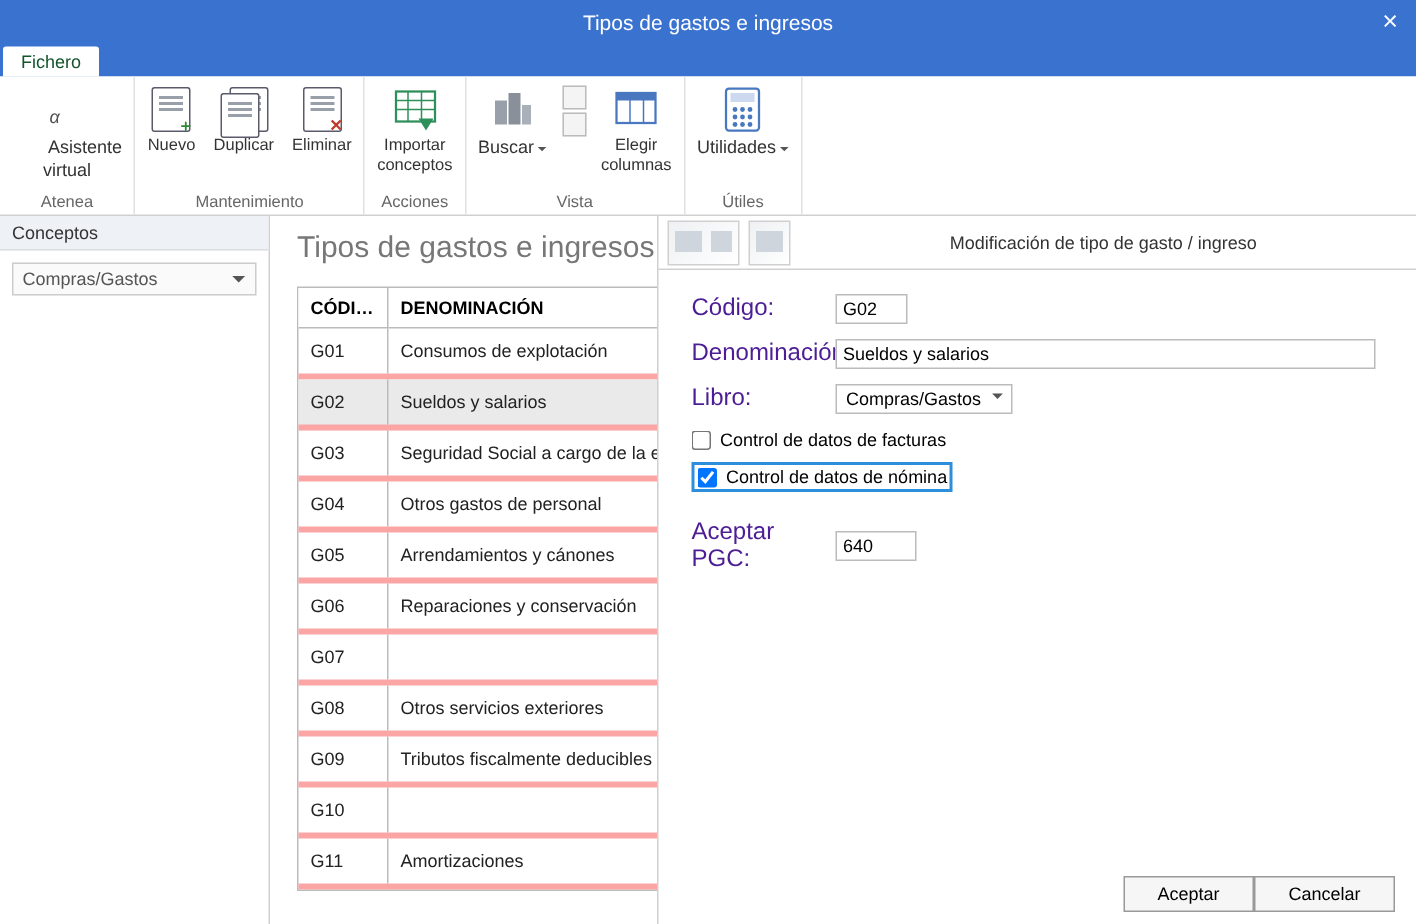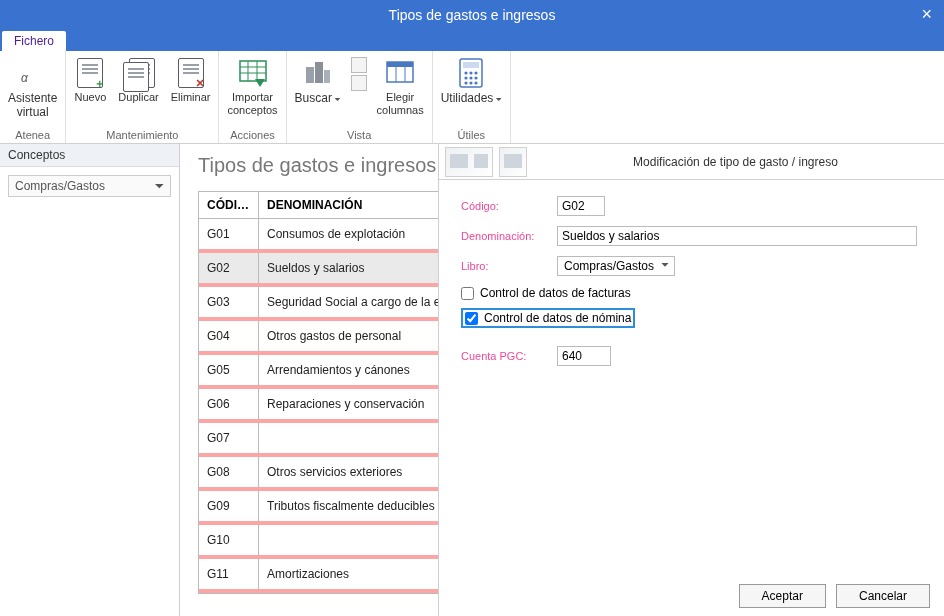--- a/index.html
+++ b/index.html
@@ -1,21 +1,21 @@
 <!DOCTYPE html>
 <html><head>
 <meta charset="utf-8">
 <style>
   * { box-sizing: border-box; margin: 0; padding: 0; font-family: "Segoe UI", Tahoma, sans-serif; font-size: 12px; }
   body { width: 944px; height: 616px; background: #fff; overflow: hidden; position: relative; }
   .titlebar { height: 30px; background: #3a72d0; color: #fff; display: flex; align-items: center; justify-content: center; position: relative; }
   .titlebar-title { font-size: 14px; font-weight: 300; }
   .close-x { position: absolute; right: 12px; top: 4px; font-size: 18px; font-weight: 400; cursor: pointer; }
   .tabrow { height: 21px; background: #3a72d0; display: flex; align-items: flex-end; padding-left: 2px; }
-  .tab { background: #fff; color: #4c1d95; padding: 3px 12px; font-size: 12px; border-radius: 2px 2px 0 0; cursor: pointer; }
+  .tab { background: #fff; color: #14532d; padding: 3px 12px; font-size: 12px; border-radius: 2px 2px 0 0; cursor: pointer; }
   .ribbon { height: 93px; background: #fff; border-bottom: 1px solid #d0d0d0; display: flex; }
   .rgroup { border-right: 1px solid #e0e0e0; display: flex; flex-direction: column; align-items: center; padding: 2px 2px 0 2px; }
   .rgroup-items { display: flex; flex: 1; align-items: flex-start; }
   .rgroup-label { font-size: 11px; color: #666; padding: 2px 0 2px 0; text-align: center; width: 100%; }
   .rbtn { display: flex; flex-direction: column; align-items: center; padding: 4px 6px; cursor: pointer; min-width: 44px; }
   .rbtn .icon { width: 32px; height: 32px; display: flex; align-items: center; justify-content: center; }
   .rbtn .label { font-size: 11px; color: #333; text-align: center; margin-top: 2px; line-height: 1.2; }
   .rbtn .label .drop::after { content: " ⏷"; font-size: 8px; color: #555; }
   .rbtn.hl { border: 2px solid #2d8fdb; }
   .smallbtns { display: flex; flex-direction: column; justify-content: center; padding: 4px 4px; gap: 2px; }
@@ -36,30 +36,30 @@
   .grid-row.sel { background: #eaeaea; }
   .expand { position: absolute; left: 258px; top: 190px; font-size: 10px; color: #888; cursor: pointer; }
   .dialog { position: absolute; left: 438px; top: 144px; width: 506px; height: 472px; background: #fff; border-left: 1px solid #d0d0d0; }
   .dlg-head { height: 36px; display: flex; align-items: center; border-bottom: 1px solid #d0d0d0; padding: 0 6px; }
   .dlg-imgbox { width: 48px; height: 30px; border: 1px solid #d0d0d0; background: linear-gradient(135deg,#eef0f3,#fff); margin-right: 6px; position: relative; }
   .dlg-imgbox::before { content: ""; position: absolute; left: 4px; top: 6px; width: 18px; height: 14px; background: #cfd5dd; }
   .dlg-imgbox::after { content: ""; position: absolute; right: 4px; top: 6px; width: 14px; height: 14px; background: #cfd5dd; }
   .dlg-title { flex: 1; text-align: center; font-size: 12px; color: #333; }
   .dlg-body { padding: 16px 22px; }
   .fld { display: flex; align-items: center; margin-bottom: 10px; }
-  .fld label { width: 96px; font-size: 11px; color: #ec4899; }
+  .fld label { width: 96px; font-size: 16px; color: #4c1d95; }
   .fld input[type=text] { padding: 2px 4px; border: 1px solid #bbb; font-size: 12px; }
   .fld .inp-code { width: 48px; }
   .fld .inp-denom { width: 360px; }
   .fld .combo { border: 1px solid #bbb; padding: 2px 20px 2px 6px; position: relative; background: #fff; }
   .fld .combo::after { content: "⏷"; position: absolute; right: 5px; top: 2px; font-size: 10px; color: #555; }
   .chk { display: flex; align-items: center; margin-bottom: 8px; font-size: 12px; }
   .chk input { margin-right: 6px; }
   .chk.hl { border: 2px solid #2d8fdb; padding: 1px 2px; display: inline-flex; }
-  .dlg-buttons { position: absolute; bottom: 8px; right: 14px; display: flex; gap: 10px; }
+  .dlg-buttons { position: absolute; bottom: 8px; right: 14px; display: flex; gap: 0; }
   .dlg-buttons button { padding: 4px 22px; border: 1px solid #999; background: #f6f6f6; font-size: 12px; cursor: pointer; }
   
   .doc { width: 26px; height: 30px; border: 1.5px solid #5a5a6a; border-radius: 2px; position: relative; background: #fff; }
   .doc::before { content: ""; position: absolute; left: 4px; top: 5px; right: 4px; height: 2px; background: #9aa0aa; box-shadow: 0 4px 0 #9aa0aa, 0 8px 0 #9aa0aa; }
   .badge { position: absolute; right: -4px; bottom: -3px; width: 13px; height: 13px; border-radius: 2px; display: flex; align-items: center; justify-content: center; font-size: 11px; font-weight: 700; }
   .plus  { color: #2e8b36; }
   .pen   { right: -2px; bottom: -2px; width: 14px; height: 14px; transform: rotate(-40deg); background: linear-gradient(#3a72d0,#3a72d0); clip-path: polygon(0 40%,80% 40%,100% 50%,80% 60%,0 60%); }
   .xmark { color: #c0392b; }
   .stack { position: relative; width: 32px; height: 30px; }
   .stack .d2 { position: absolute; left: 6px; top: 0; }
@@ -80,21 +80,21 @@
 <div class="ribbon">
 
   <div class="rgroup">
     <div class="rgroup-items">
       <div class="rbtn">
         <div class="icon">
           <svg width="30" height="30" viewBox="0 0 30 30">
               <text x="3" y="24" font-size="26" font-style="italic" fill="#555" font-family="Georgia">α</text>
             </svg>
         </div>
-        <div class="label"><span style="white-space:pre-line;">Asistente
+        <div class="label"><span style="white-space:pre-line;margin-left:24px;">Asistente
 virtual</span></div>
       </div>
     </div>
     <div class="rgroup-label">Atenea</div>
   </div>
 
   <div class="rgroup">
     <div class="rgroup-items">
       <div class="rbtn">
         <div class="icon">
@@ -291,21 +291,21 @@
       <input type="checkbox" style="">
       <span>Control de datos de facturas</span>
     </div>
     <div>
       <span class="chk hl">
         <input type="checkbox" checked="" style="">
         <span>Control de datos de nómina</span>
       </span>
     </div>
     <div class="fld" style="margin-top:10px;">
-      <label>Cuenta PGC:</label>
+      <label>Aceptar PGC:</label>
       <input type="text" class="inp-code" style="width: 54px; text-align: left;" value="640">
     </div>
   </div>
   <div class="dlg-buttons">
     <button>Aceptar</button>
     <button>Cancelar</button>
   </div>
 </div>
 
 </body></html>

